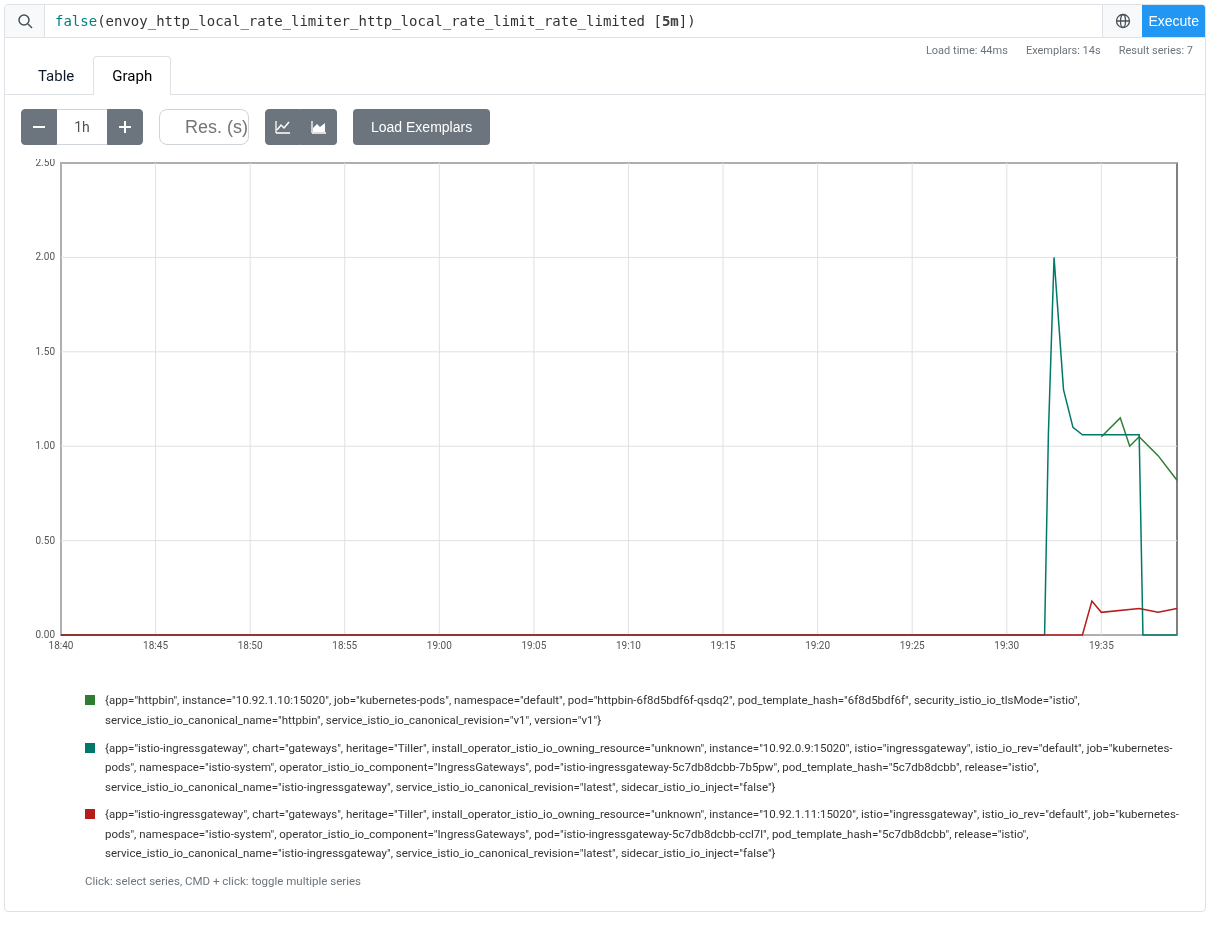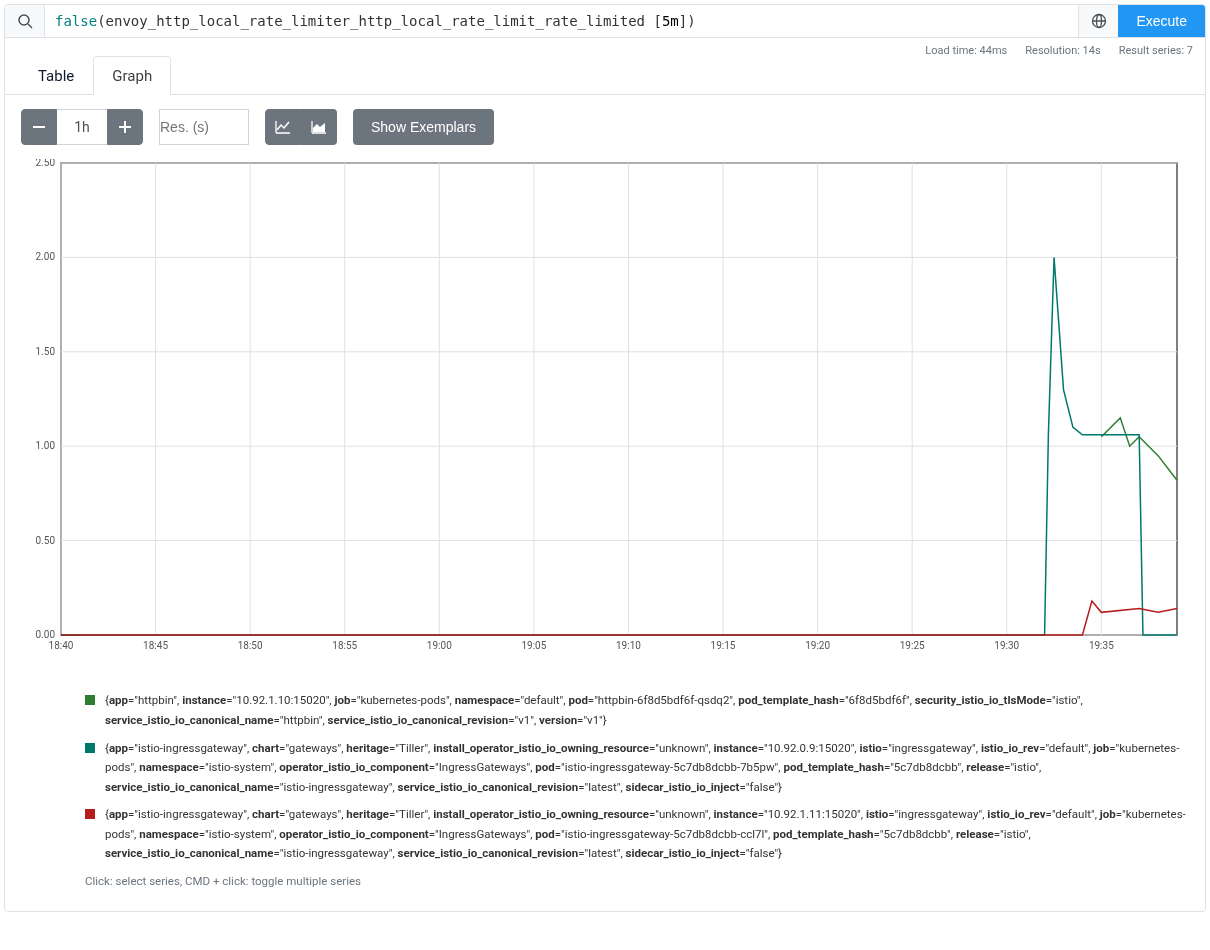--- a/index.html
+++ b/index.html
@@ -2,46 +2,46 @@
 <html><head>
 <meta charset="utf-8">
 <style>
 * { box-sizing: border-box; margin: 0; padding: 0; }
 body { font-family: -apple-system, BlinkMacSystemFont, "Segoe UI", Roboto, sans-serif; font-size: 14px; color: #333; background: #fff; padding: 4px; }
 .container { border: 1px solid #dee2e6; border-radius: 4px; overflow: hidden; }
 .query-bar { display: flex; align-items: stretch; border-bottom: 1px solid #dee2e6; }
 .search-btn { width: 40px; background: #f8f9fa; border: none; border-right: 1px solid #dee2e6; display: flex; align-items: center; justify-content: center; cursor: pointer; }
 .query-input { flex: 1; border: none; padding: 8px 10px; font-family: "SFMono-Regular", Menlo, Monaco, Consolas, monospace; font-size: 14px; outline: none; }
 .globe-btn { width: 40px; background: #f8f9fa; border: none; border-left: 1px solid #dee2e6; display: flex; align-items: center; justify-content: center; cursor: pointer; }
-.execute-btn { background: #2196f3; color: #fff; border: none; padding: 0 18px; font-size: 14px; font-weight: 400; cursor: pointer; }
+.execute-btn { background: #2196f3; color: #fff; border: none; padding: 0 6px; font-size: 14px; font-weight: 400; cursor: pointer; }
 .stats-row { display: flex; justify-content: flex-end; gap: 18px; padding: 6px 12px; font-size: 11px; color: #6c757d; text-align: center; }
 .tabs { display: flex; border-bottom: 1px solid #dee2e6; padding-left: 14px; margin-top: -8px; }
 .tab { padding: 10px 18px; font-size: 15px; cursor: pointer; border: 1px solid transparent; border-bottom: none; position: relative; top: 1px; }
 .tab.inactive { color: #0f172a; }
-.tab.active { color: #404040; border-color: #dee2e6; border-radius: 4px 4px 0 0; background: #fff; }
+.tab.active { color: #000000; border-color: #dee2e6; border-radius: 4px 4px 0 0; background: #fff; }
 .controls { display: flex; gap: 16px; padding: 14px 16px; align-items: center; }
 .btn-group { display: flex; }
 .btn { height: 36px; border: 1px solid #ced4da; background: #fff; display: flex; align-items: center; justify-content: center; cursor: pointer; font-size: 14px; color: #495057; }
 .btn.dark { background: #6c757d; color: #fff; border-color: #6c757d; }
 .btn.first { border-radius: 4px 0 0 4px; }
 .btn.last { border-radius: 0 4px 4px 0; }
 .btn.mid { border-left: none; }
 .btn.sq { width: 36px; }
 .btn.wide { min-width: 200px; border-left: none; border-right: none; }
-.res-input { width: 90px; height: 36px; border: 1px solid #ced4da; border-radius: 0; text-align: left; font-size: 14px; color: #6c757d; }
+.res-input { width: 90px; height: 36px; border: 1px solid #ced4da; border-radius: 8px; text-align: right; font-size: 18px; color: #6c757d; }
 .exemplars-btn { height: 36px; padding: 0 18px; background: #6c757d; color: #fff; border: none; border-radius: 4px; cursor: pointer; font-size: 14px; }
 .chart-wrap { padding: 0 16px 16px 16px; }
 .legend-wrap { padding: 10px 16px 20px 80px; font-size: 11.5px; line-height: 1.7; }
 .legend-item { display: flex; gap: 10px; margin-bottom: 8px; }
 .swatch { width: 10px; height: 10px; border: 1px solid; flex-shrink: 0; margin-top: 4px; }
 .legend-text { word-break: break-word; }
-.legend-text b { font-weight: 700; }
+.legend-text b { font-weight: 400; }
 .hint { color: #6c757d; font-size: 11.5px; }
 .kfunc { color: #008080; }
-.knum { color: #000000; }
+.knum { color: #404040; font-weight: bold; }
 </style>
 </head>
 <body>
 
 <div class="container">
 
   <div class="query-bar">
     <button class="search-btn">
       <svg width="16" height="16" viewBox="0 0 16 16" fill="none">
           <circle cx="7" cy="7" r="5" stroke="#495057" stroke-width="1.5"></circle>
@@ -54,21 +54,21 @@
           <circle cx="8" cy="8" r="6.5" stroke="#495057" stroke-width="1.3"></circle>
           <ellipse cx="8" cy="8" rx="2.5" ry="6.5" stroke="#495057" stroke-width="1.3"></ellipse>
           <line x1="1.5" y1="8" x2="14.5" y2="8" stroke="#495057" stroke-width="1.3"></line>
         </svg>
     </button>
     <button class="execute-btn">Execute</button>
   </div>
 
   <div class="stats-row">
     <span>Load time: 44ms</span>
-    <span>Resolution: 14s</span>
+    <span>Exemplars: 14s</span>
     <span>Result series: 7</span>
   </div>
 
   <div class="tabs">
     <div class="tab inactive">Table</div>
     <div class="tab active">Graph</div>
   </div>
 
   <div class="controls">
     <div class="btn-group">
@@ -97,21 +97,21 @@
           </svg>
       </button>
       <button class="btn dark sq last mid">
         <svg width="16" height="14" viewBox="0 0 16 14">
             <path d="M1 13 L1 1 M1 13 L15 13" stroke="#fff" stroke-width="1.3"></path>
             <path d="M2 12 L2 8 L6 4 L9 7 L14 3 L14 12 Z" fill="#fff"></path>
           </svg>
       </button>
     </div>
 
-    <button class="exemplars-btn">Show Exemplars</button>
+    <button class="exemplars-btn">Load Exemplars</button>
   </div>
 
   <div class="chart-wrap">
     <svg id="chart-svg" width="1160" height="500" style="width:100%;height:auto">
         <rect x="40" y="4" width="1116" height="472" fill="none" stroke="#555" stroke-width="1.5"></rect>
         <line x1="40" y1="476" x2="1156" y2="476" stroke="#e0e0e0"></line>
         <text x="34" y="479" text-anchor="end" font-size="10" fill="#555">0.00</text>
         <line x1="40" y1="381.6" x2="1156" y2="381.6" stroke="#e0e0e0"></line>
         <text x="34" y="384.6" text-anchor="end" font-size="10" fill="#555">0.50</text>
         <line x1="40" y1="287.2" x2="1156" y2="287.2" stroke="#e0e0e0"></line>

